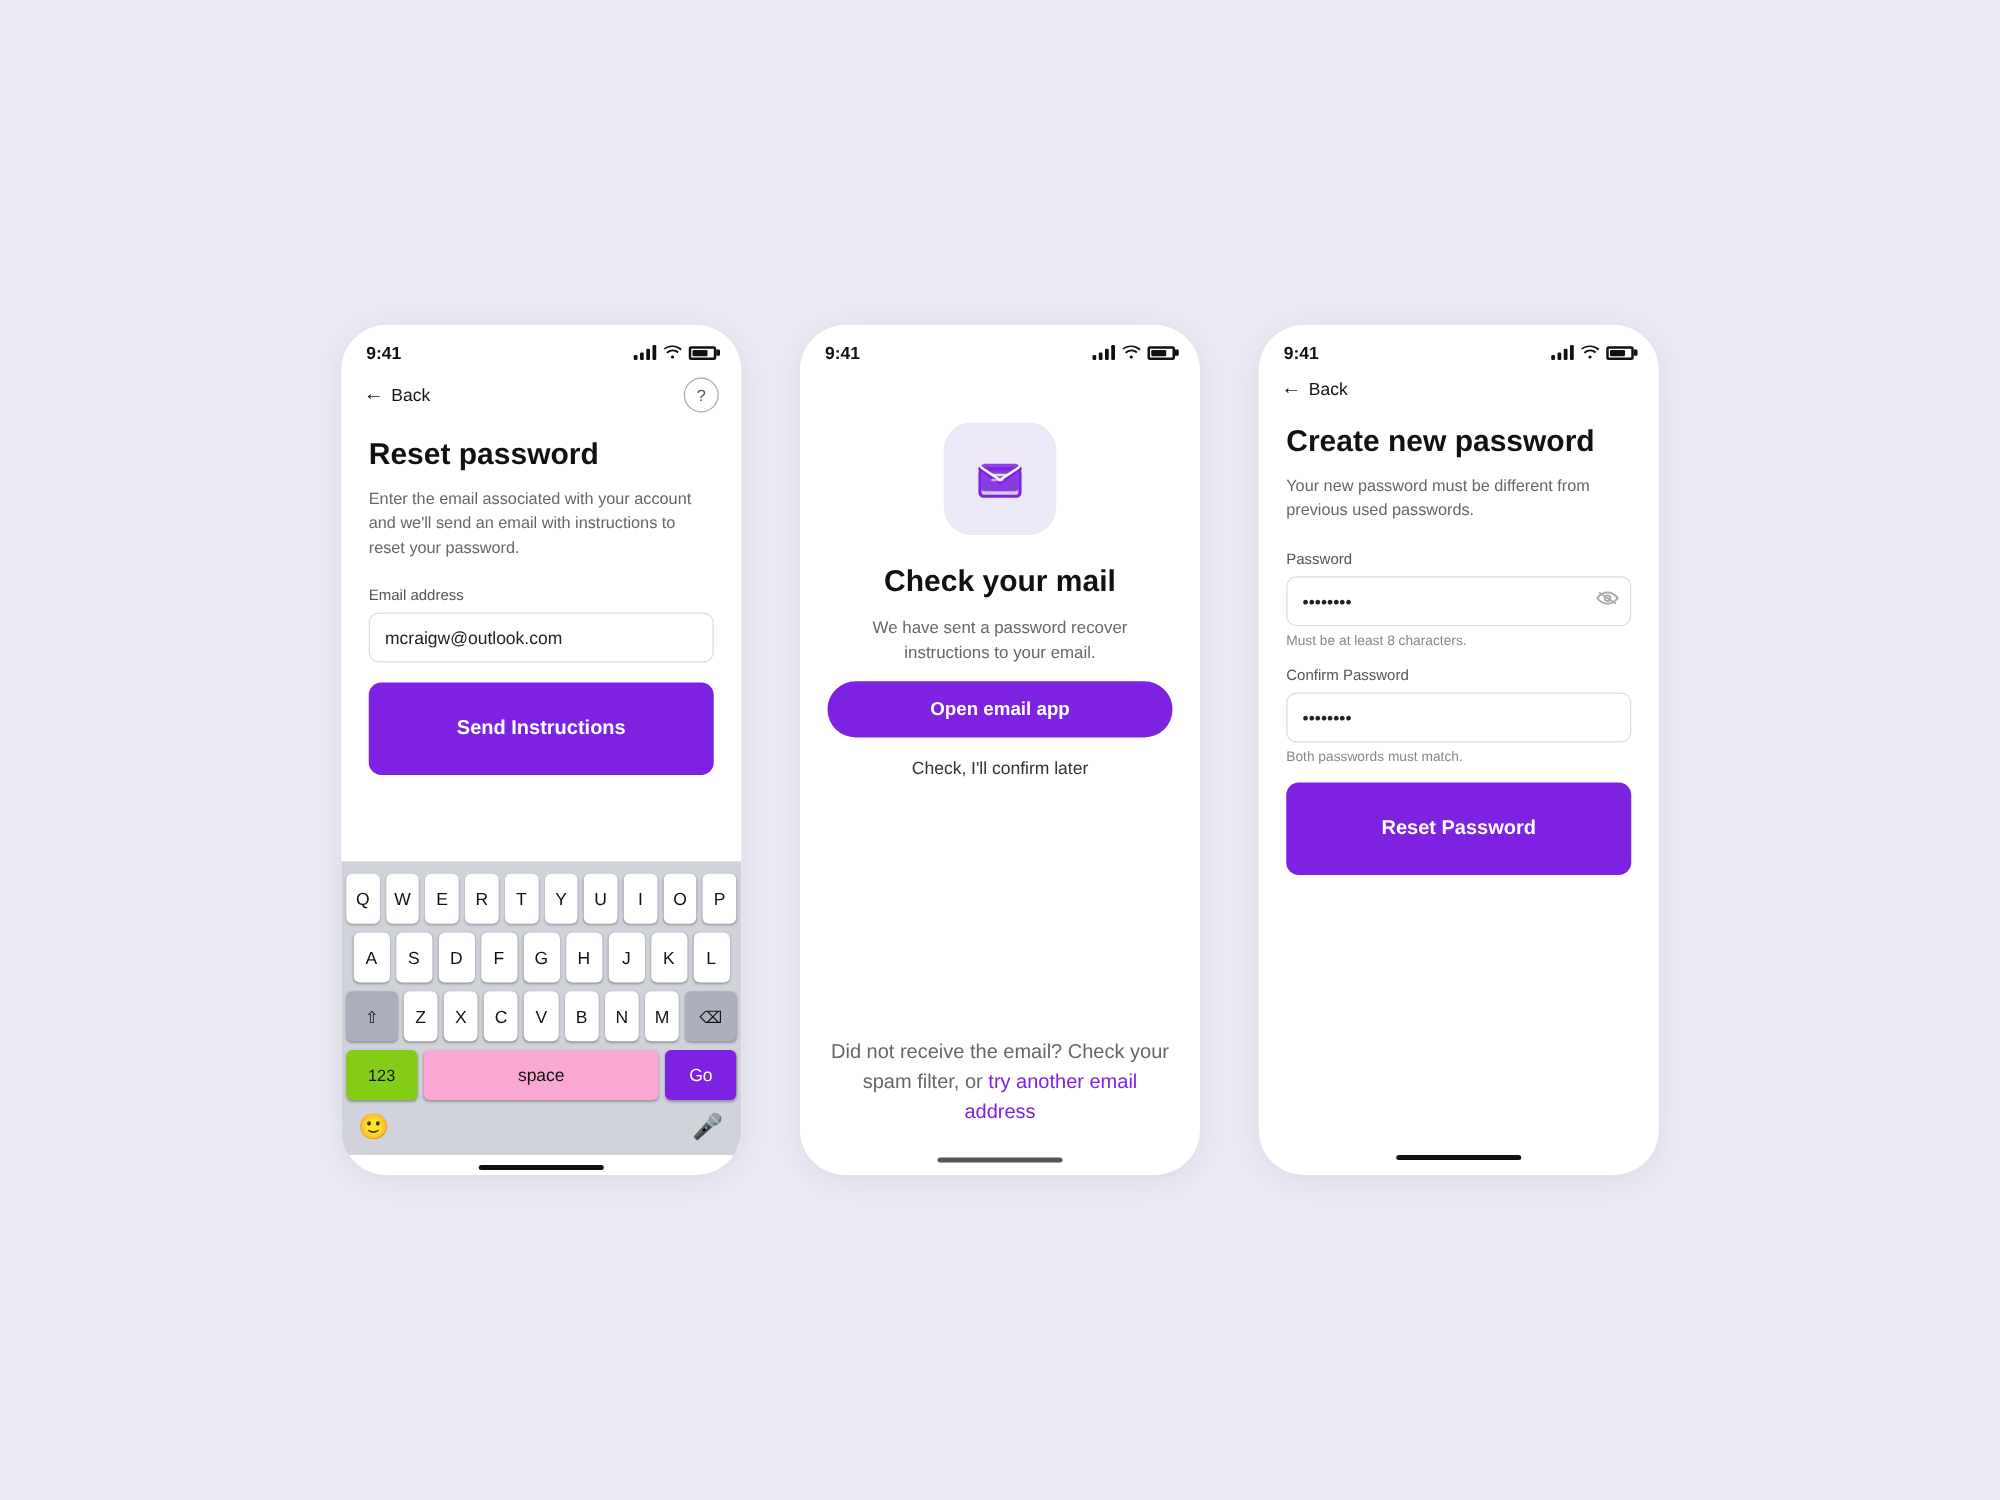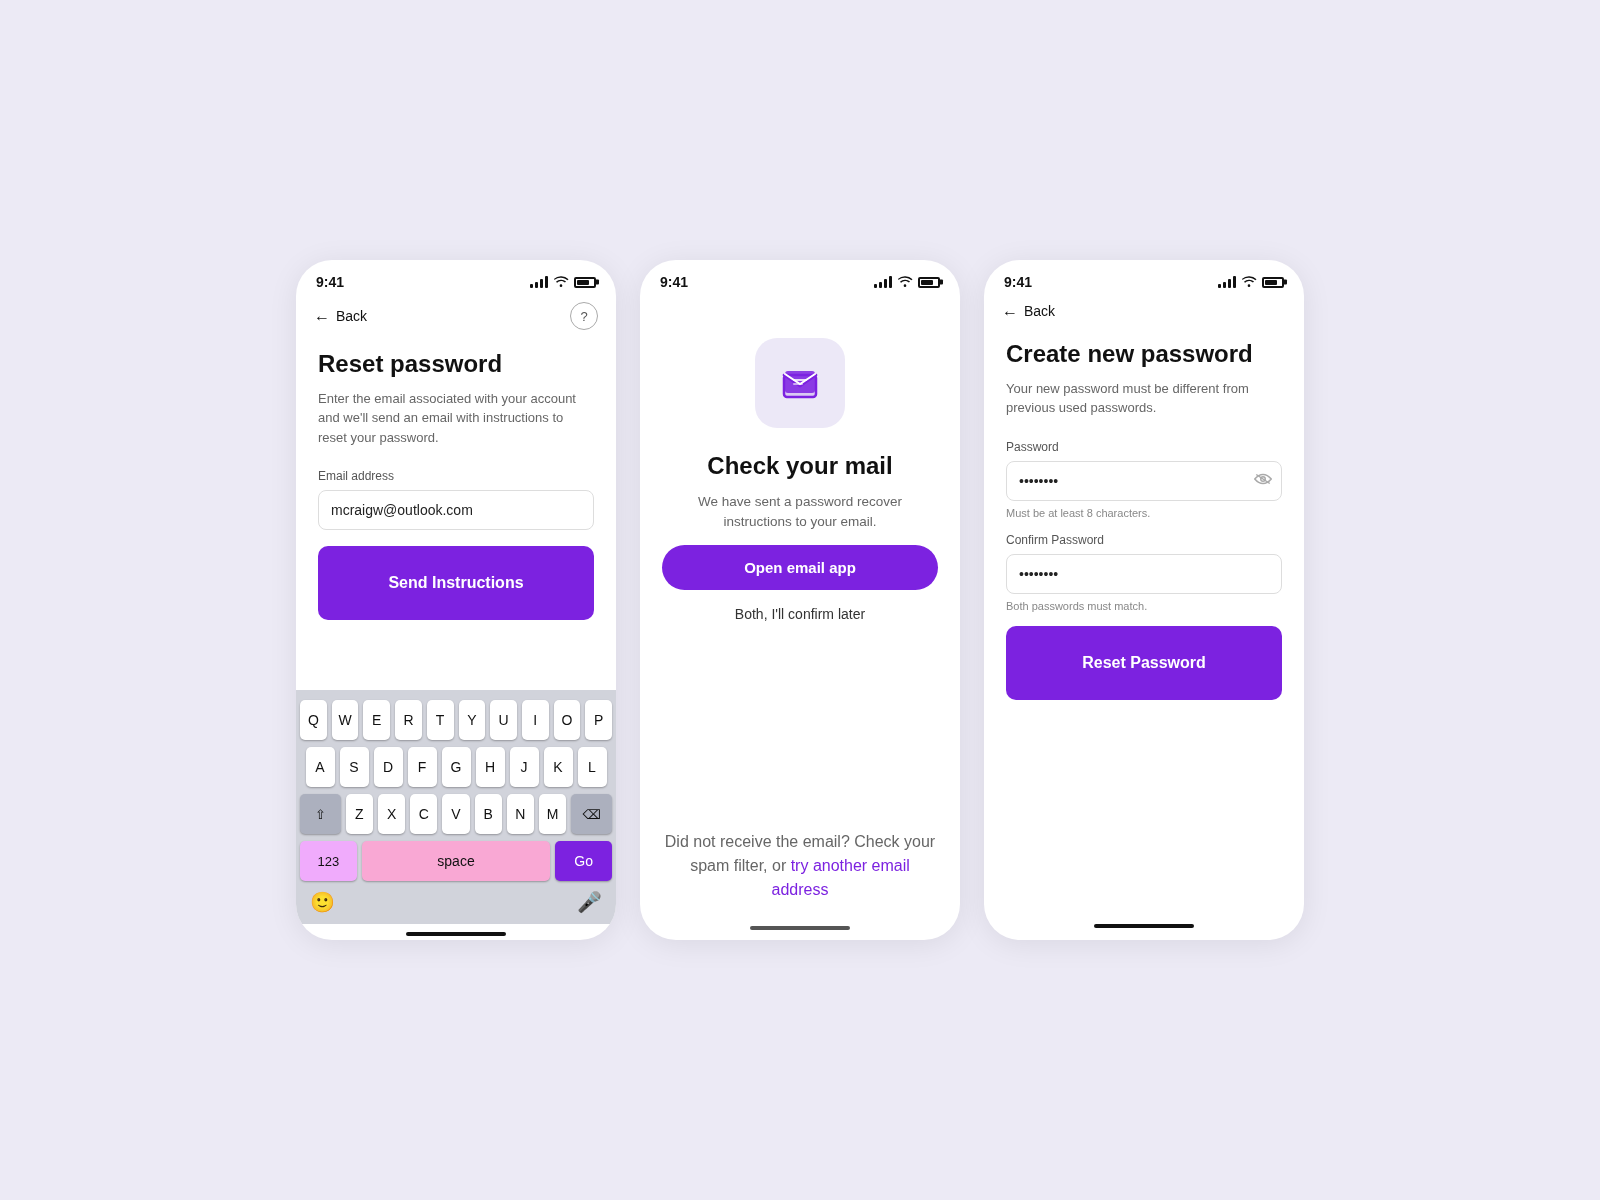--- a/index.html
+++ b/index.html
@@ -9,21 +9,21 @@
       display: flex;
       justify-content: center;
       align-items: center;
       width: 1600px;
       height: 1200px;
       font-family: -apple-system, BlinkMacSystemFont, 'Segoe UI', sans-serif;
     }
 
     .phones-container {
       display: flex;
-      gap: 24px;
+      gap: 47px;
       align-items: center;
       justify-content: center;
     }
 
     .phone {
       background: #ffffff;
       border-radius: 36px;
       width: 320px;
       min-height: 680px;
       box-shadow: 0 4px 30px rgba(0,0,0,0.08);
@@ -275,21 +275,21 @@
     }
 
     .key-go {
       background: #7c22e0;
       color: white;
       flex: 1.5;
       max-width: none;
     }
 
     .key-numbers {
-      background: #f0abfc;
+      background: #84cc16;
       flex: 1.5;
       max-width: none;
       font-size: 13px;
     }
 
     .keyboard-bottom {
       display: flex;
       justify-content: space-between;
       align-items: center;
       padding: 2px 10px 4px;
@@ -524,21 +524,21 @@
             <rect x="19" y="22" width="14" height="2" rx="1" fill="white" opacity="0.8"></rect>
             <rect x="19" y="26" width="10" height="2" rx="1" fill="white" opacity="0.6"></rect>
           </svg>
         </div>
       </div>
 
       <h1 class="check-mail-title">Check your mail</h1>
       <p class="check-mail-subtitle">We have sent a password recover instructions to your email.</p>
 
       <button class="open-email-btn">Open email app</button>
-      <p class="skip-link">Both, I'll confirm later</p>
+      <p class="skip-link">Check, I'll confirm later</p>
     </div>
 
     <div class="footer-text">
       <span>Did not receive the email? Check your spam filter,
 or </span><a class="footer-link" href="#">try another email address</a>
     </div>
 
     <div class="screen2-home"></div>
   </div>
 

